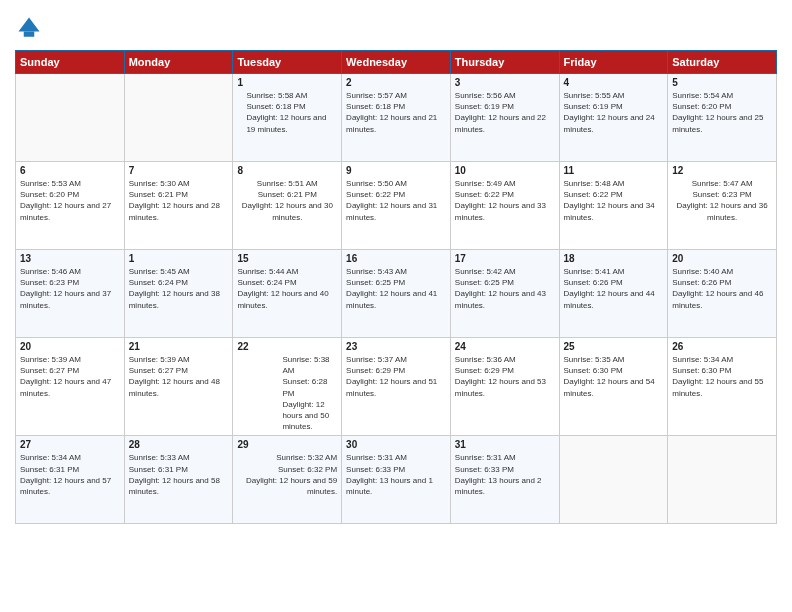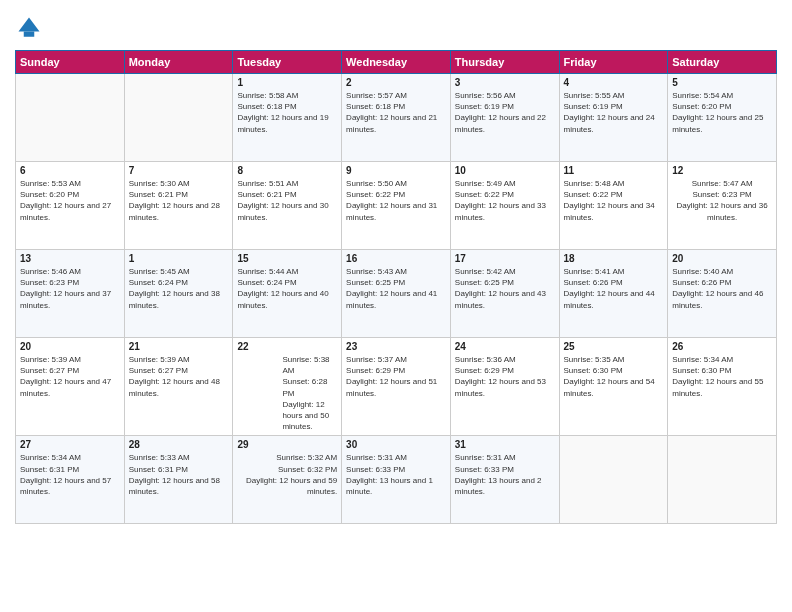--- a/index.html
+++ b/index.html
@@ -55,21 +55,21 @@
       font-size: 16px;
       font-weight: normal;
       color: #444;
     }
     table {
       width: 100%;
       border-collapse: collapse;
       table-layout: fixed;
     }
     thead tr th {
-      background-color: #be185d;
+      background-color: #b91c1c;
       color: #fff;
       font-size: 11px;
       font-weight: bold;
       padding: 5px 4px;
       text-align: left;
       border: 1px solid #1a6aab;
     }
     tbody tr td {
       border: 1px solid #ccc;
       vertical-align: top;
@@ -132,21 +132,21 @@
           <th>Friday</th>
           <th>Saturday</th>
         </tr>
     </thead>
     <tbody>
     <tr>
           <td class="empty-cell"></td>
           <td class="empty-cell"></td>
           <td>
             <span class="day-number">1</span>
-            <div class="day-info" style="white-space: pre-line;">Sunrise: 5:58 AM
+            <div class="day-info" style="white-space: pre-line; margin-left: 9px;">Sunrise: 5:58 AM
 Sunset: 6:18 PM
 Daylight: 12 hours and 19 minutes.</div>
           </td>
           <td>
             <span class="day-number">2</span>
             <div class="day-info" style="white-space: pre-line;">Sunrise: 5:57 AM
 Sunset: 6:18 PM
 Daylight: 12 hours and 21 minutes.</div>
           </td>
           <td>
@@ -176,21 +176,21 @@
 Daylight: 12 hours and 27 minutes.</div>
           </td>
           <td>
             <span class="day-number">7</span>
             <div class="day-info" style="white-space: pre-line;">Sunrise: 5:30 AM
 Sunset: 6:21 PM
 Daylight: 12 hours and 28 minutes.</div>
           </td>
           <td>
             <span class="day-number">8</span>
-            <div class="day-info" style="white-space: pre-line;">Sunrise: 5:51 AM
+            <div class="day-info" style="white-space: pre-line; text-align: center;">Sunrise: 5:51 AM
 Sunset: 6:21 PM
 Daylight: 12 hours and 30 minutes.</div>
           </td>
           <td>
             <span class="day-number">9</span>
             <div class="day-info" style="white-space: pre-line;">Sunrise: 5:50 AM
 Sunset: 6:22 PM
 Daylight: 12 hours and 31 minutes.</div>
           </td>
           <td>

